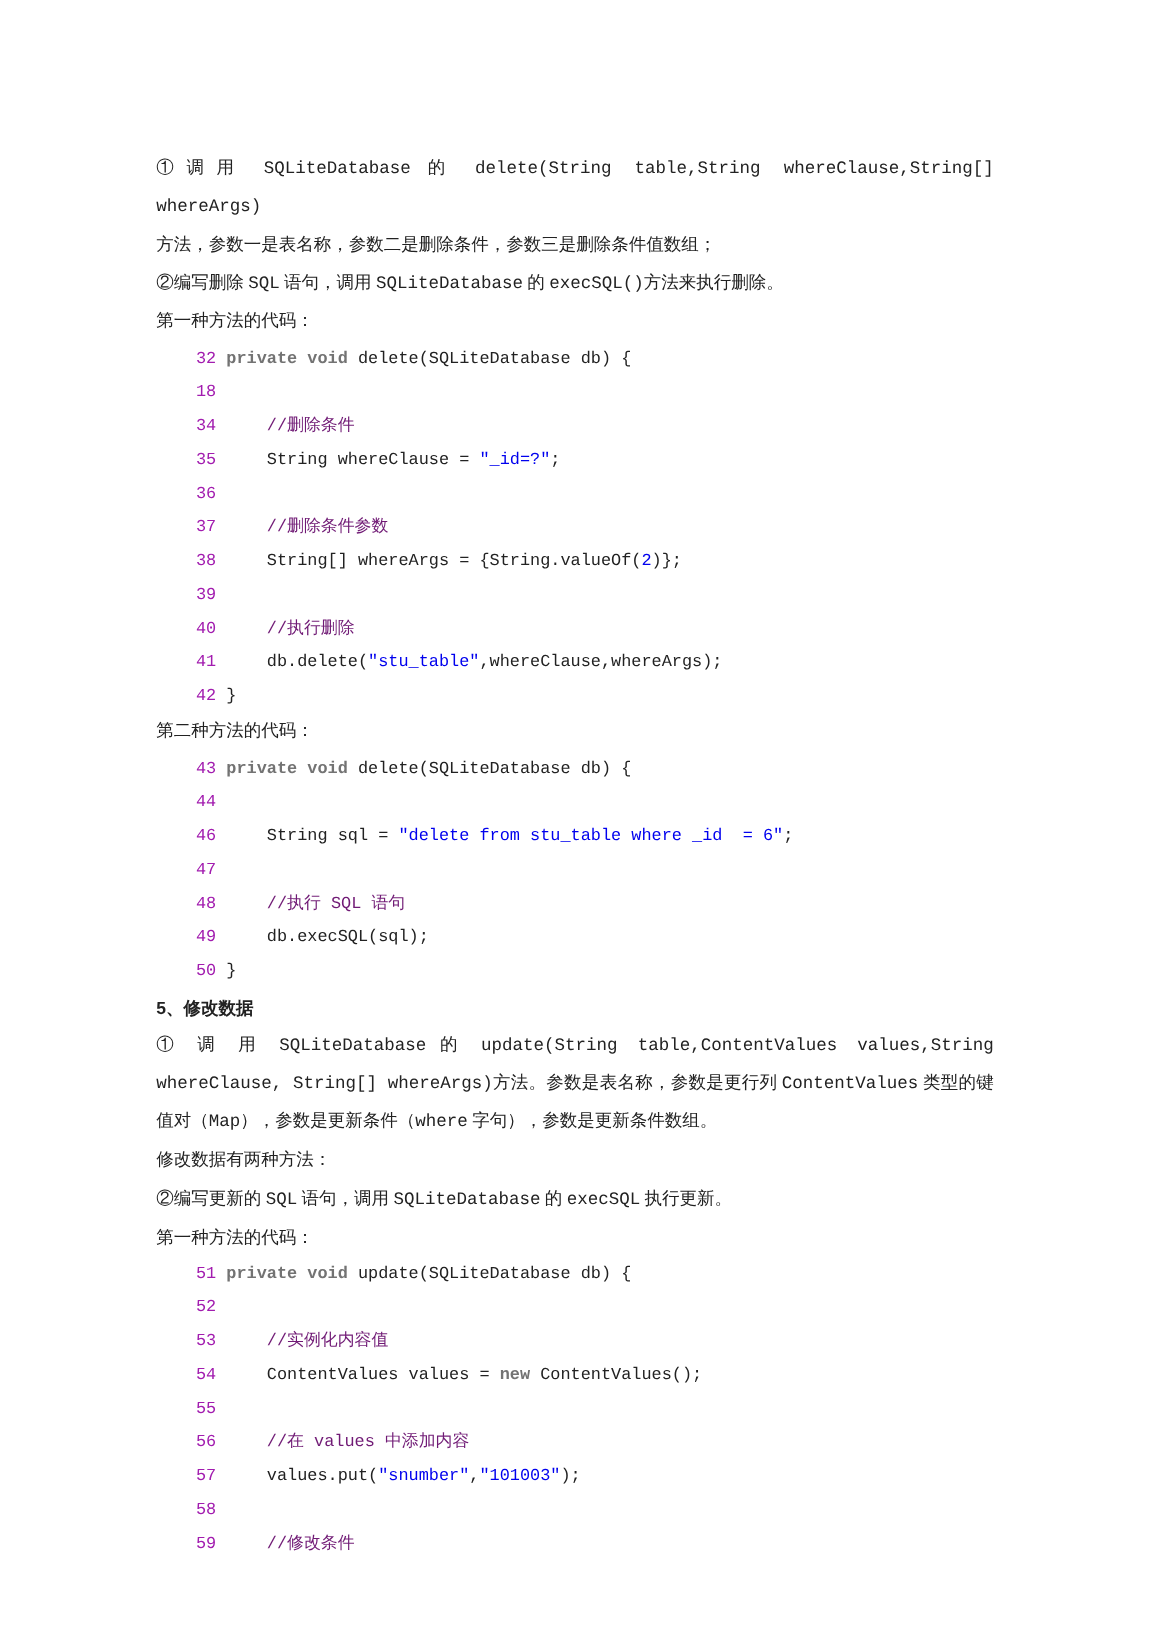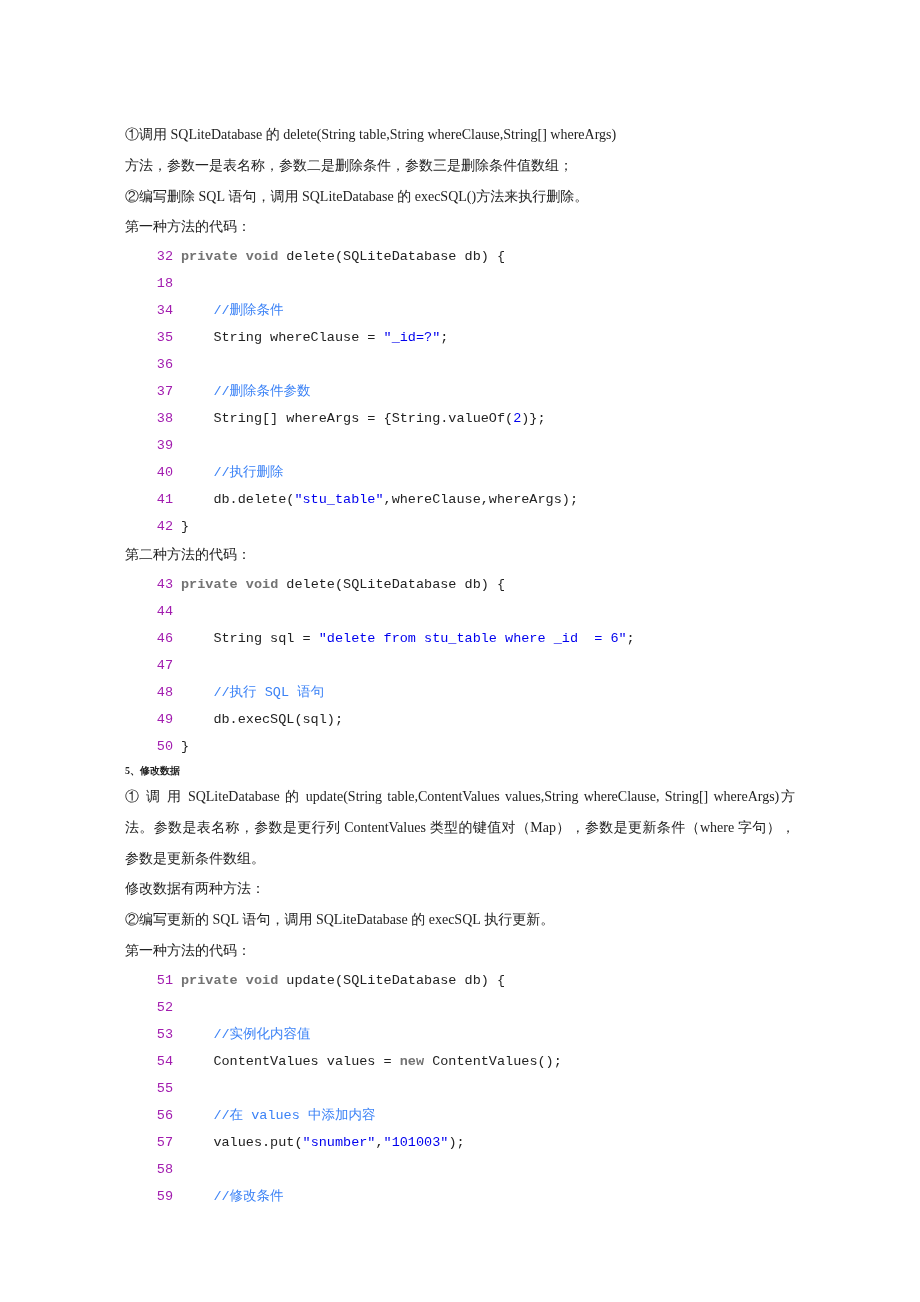--- a/index.html
+++ b/index.html
@@ -14,43 +14,43 @@
     min-height: 1302px;
     padding: 120px 125px 120px 125px;
     box-sizing: border-box;
   }
   .para {
     font-size: 14px;
     line-height: 2.2;
     text-align: justify;
     font-family: "SimSun", "宋体", serif;
   }
-  .mono { font-family: Liberation Serif, serif; }
+  .mono { font-family: Liberation Mono, monospace; }
   .para .mono { letter-spacing: 0; }
   .code-block {
     font-family: "Courier New", monospace;
     font-size: 13.5px;
     line-height: 2.0;
     margin-left: 20px;
   }
   .code-line { white-space: pre; }
   .ln {
     display: inline-block;
     width: 28px;
     text-align: right;
     margin-right: 8px;
     color: #a21caf;
   }
   .kw { color: #737373; font-weight: bold; }
-  .cm { color: #3b82f6; }
+  .cm { color: #701a75; }
   .st { color: #0000EE; }
   .nu { color: #0000EE; }
   .heading {
-    font-family: Liberation Serif, serif;
-    font-size: 10px;
+    font-family: Liberation Sans, sans-serif;
+    font-size: 14px;
     font-weight: bold;
     line-height: 2.2;
   }
 </style>
 </head>
 <body>
 
 <div class="page">
 
   <div class="para">

